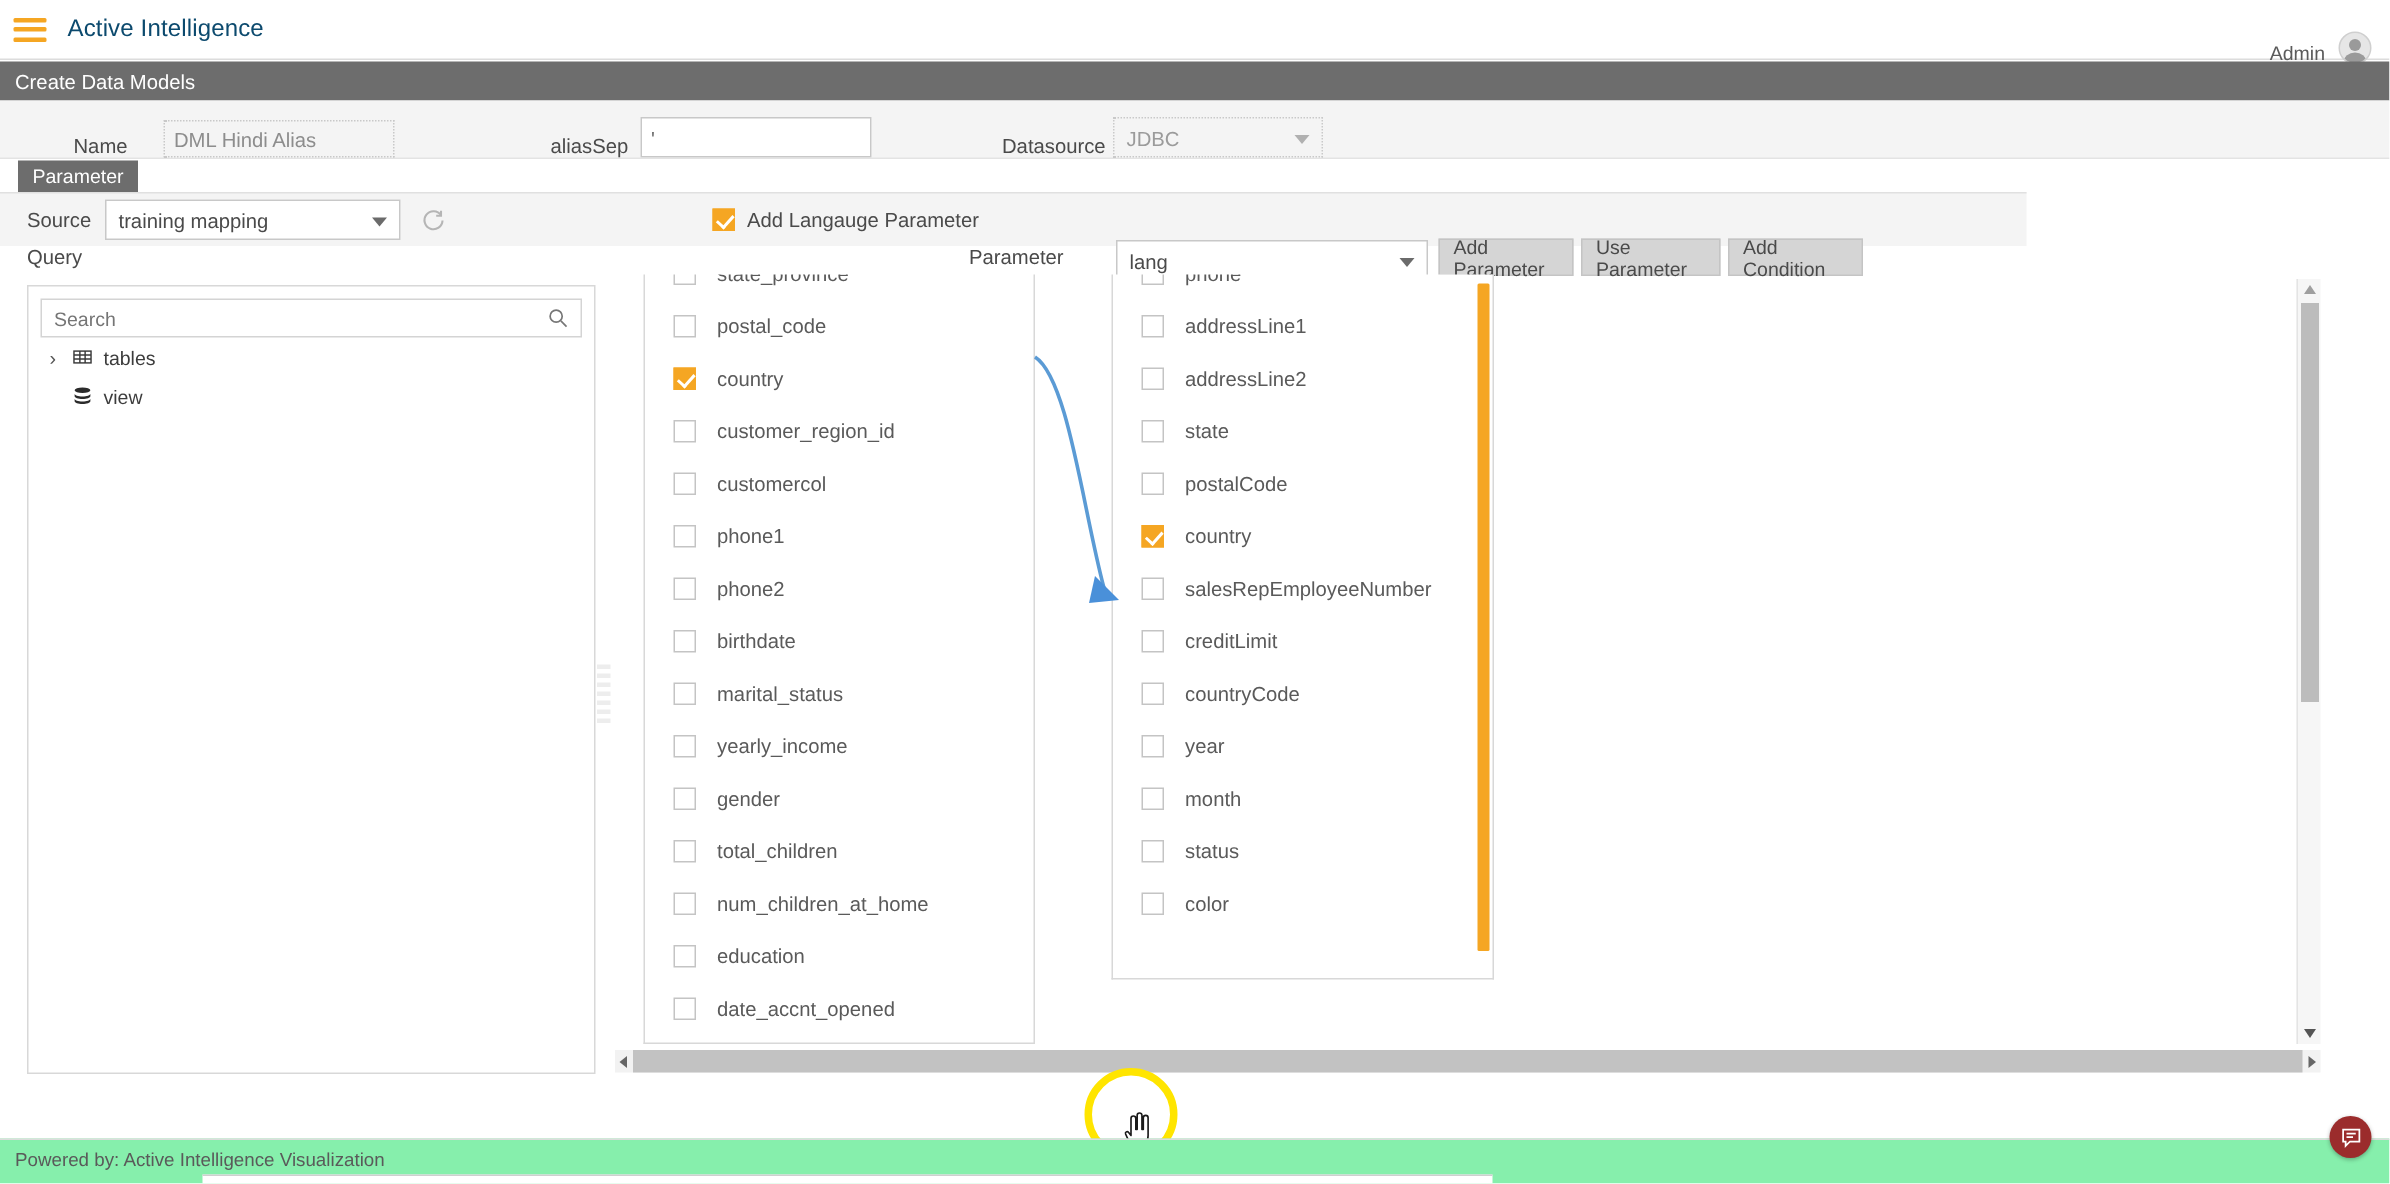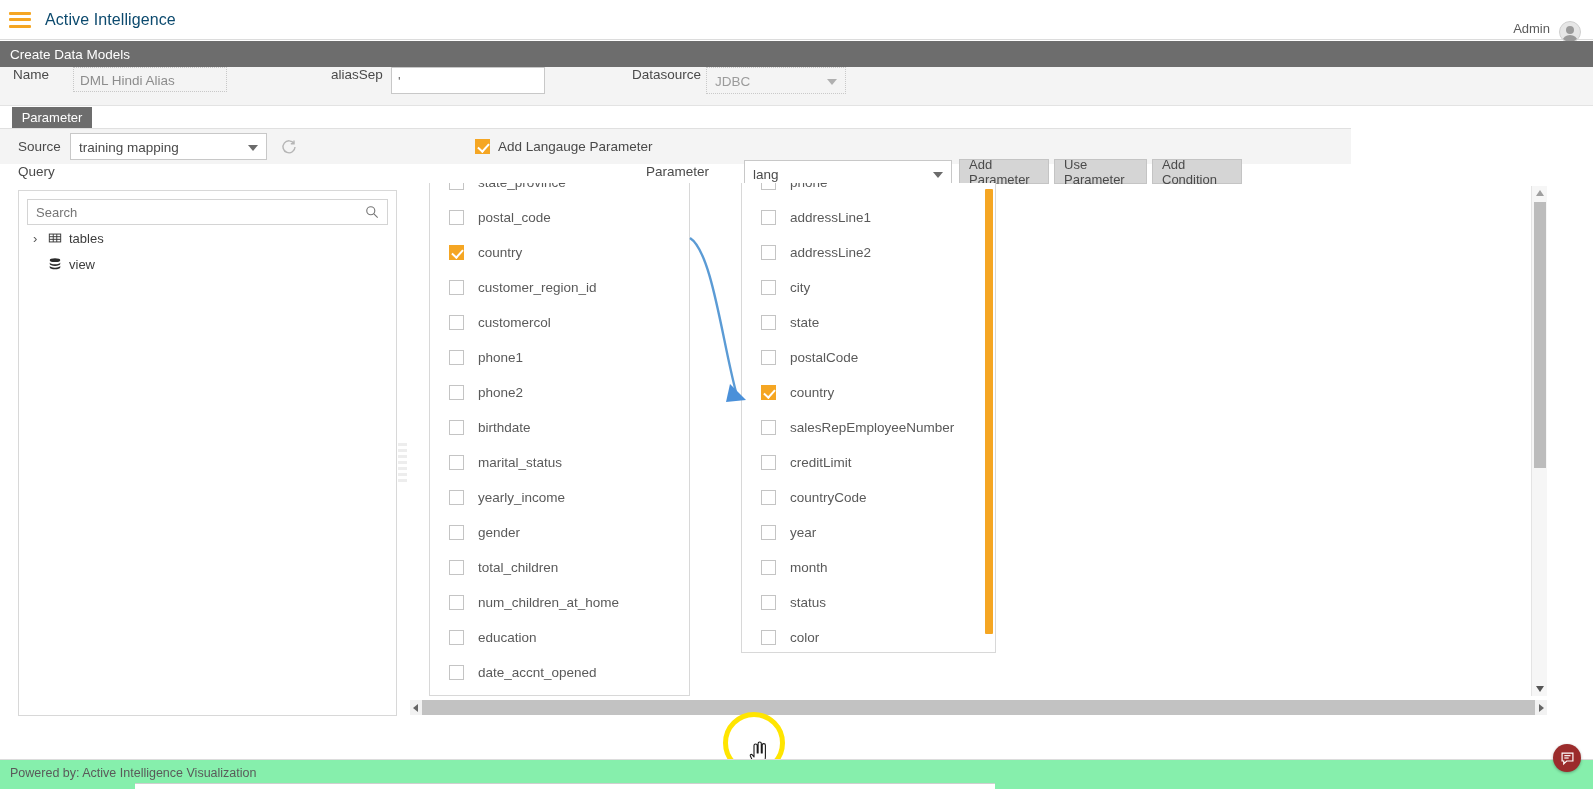--- a/index.html
+++ b/index.html
@@ -15,41 +15,41 @@
   
   .topbar {
     position:absolute; left:0; top:0; width:1593px; height:40px;
     background:#ffffff; border-bottom:1px solid #dcdcdc;
     display:flex; align-items:center;
   }
   .hamburger { width:22px; height:16px; margin-left:9px; display:flex; flex-direction:column;
     justify-content:space-between; cursor:pointer; }
   .hamburger i { display:block; height:3px; background:#F5A623; border-radius:1px; }
   .app-title { margin-left:14px; font-size:16px; color:#0c4a6e; letter-spacing:.1px; }
-  .topbar-right { margin-left:auto; display:flex; align-items:flex-start; margin-right:12px;margin-top:25px; }
+  .topbar-right { margin-left:auto; display:flex; align-items:flex-end; margin-right:12px;margin-top:25px; }
   .admin-label { font-size:13px; color:#5b5b5b; margin-right:9px; }
   .avatar { width:22px; height:22px; border-radius:50%; background:#e6e6e6;
     border:1px solid #cfcfcf; position:relative; overflow:hidden; }
   .avatar::before { content:""; position:absolute; left:50%; top:4px; width:8px; height:8px;
     border-radius:50%; background:#9a9a9a; transform:translateX(-50%); }
   .avatar::after { content:""; position:absolute; left:50%; top:13px; width:15px; height:12px;
     border-radius:50% 50% 0 0; background:#9a9a9a; transform:translateX(-50%); }
 
   
   .subheader {
     position:absolute; left:0; top:41px; width:1593px; height:26px;
     background:#6d6d6d; color:#ffffff; font-size:13.5px;
     display:flex; align-items:center; padding-left:10px;
   }
 
   
   .formrow {
     position:absolute; left:0; top:67px; width:1593px; height:39px;
     background:#f4f4f4; border-bottom:1px solid #e3e3e3;
-    display:flex; align-items:flex-start;
+    display:flex; align-items:flex-end;padding-left:36px;
   }
   .lbl { font-size:13.5px; color:#4a4a4a; }
   .name-lbl { margin-left:13px; width:60px; }
   .txtinput {
     height:25px; border:1px dotted #c8c8c8; background:#f4f4f4;
     font-size:13.5px; color:#8d8d8d; padding:0 6px; line-height:25px;
   }
   .name-input { width:154px; margin-left:0px; }
   .aliassep-lbl { margin-left:104px; width:60px; }
   .aliassep-input { width:154px; background:#ffffff; border:1px solid #c8c8c8; color:#6b6b6b; height:27px; line-height:27px;}
@@ -390,24 +390,20 @@
         <div class="colitem">
           <span class="chkbox"></span>
           <span>addressLine1</span>
         </div>
         <div class="colitem">
           <span class="chkbox"></span>
           <span>addressLine2</span>
         </div>
         <div class="colitem">
           <span class="chkbox"></span>
-          <span>city</span>
-        </div>
-        <div class="colitem">
-          <span class="chkbox"></span>
           <span>state</span>
         </div>
         <div class="colitem">
           <span class="chkbox"></span>
           <span>postalCode</span>
         </div>
         <div class="colitem">
           <span class="chkbox on"></span>
           <span>country</span>
         </div>

